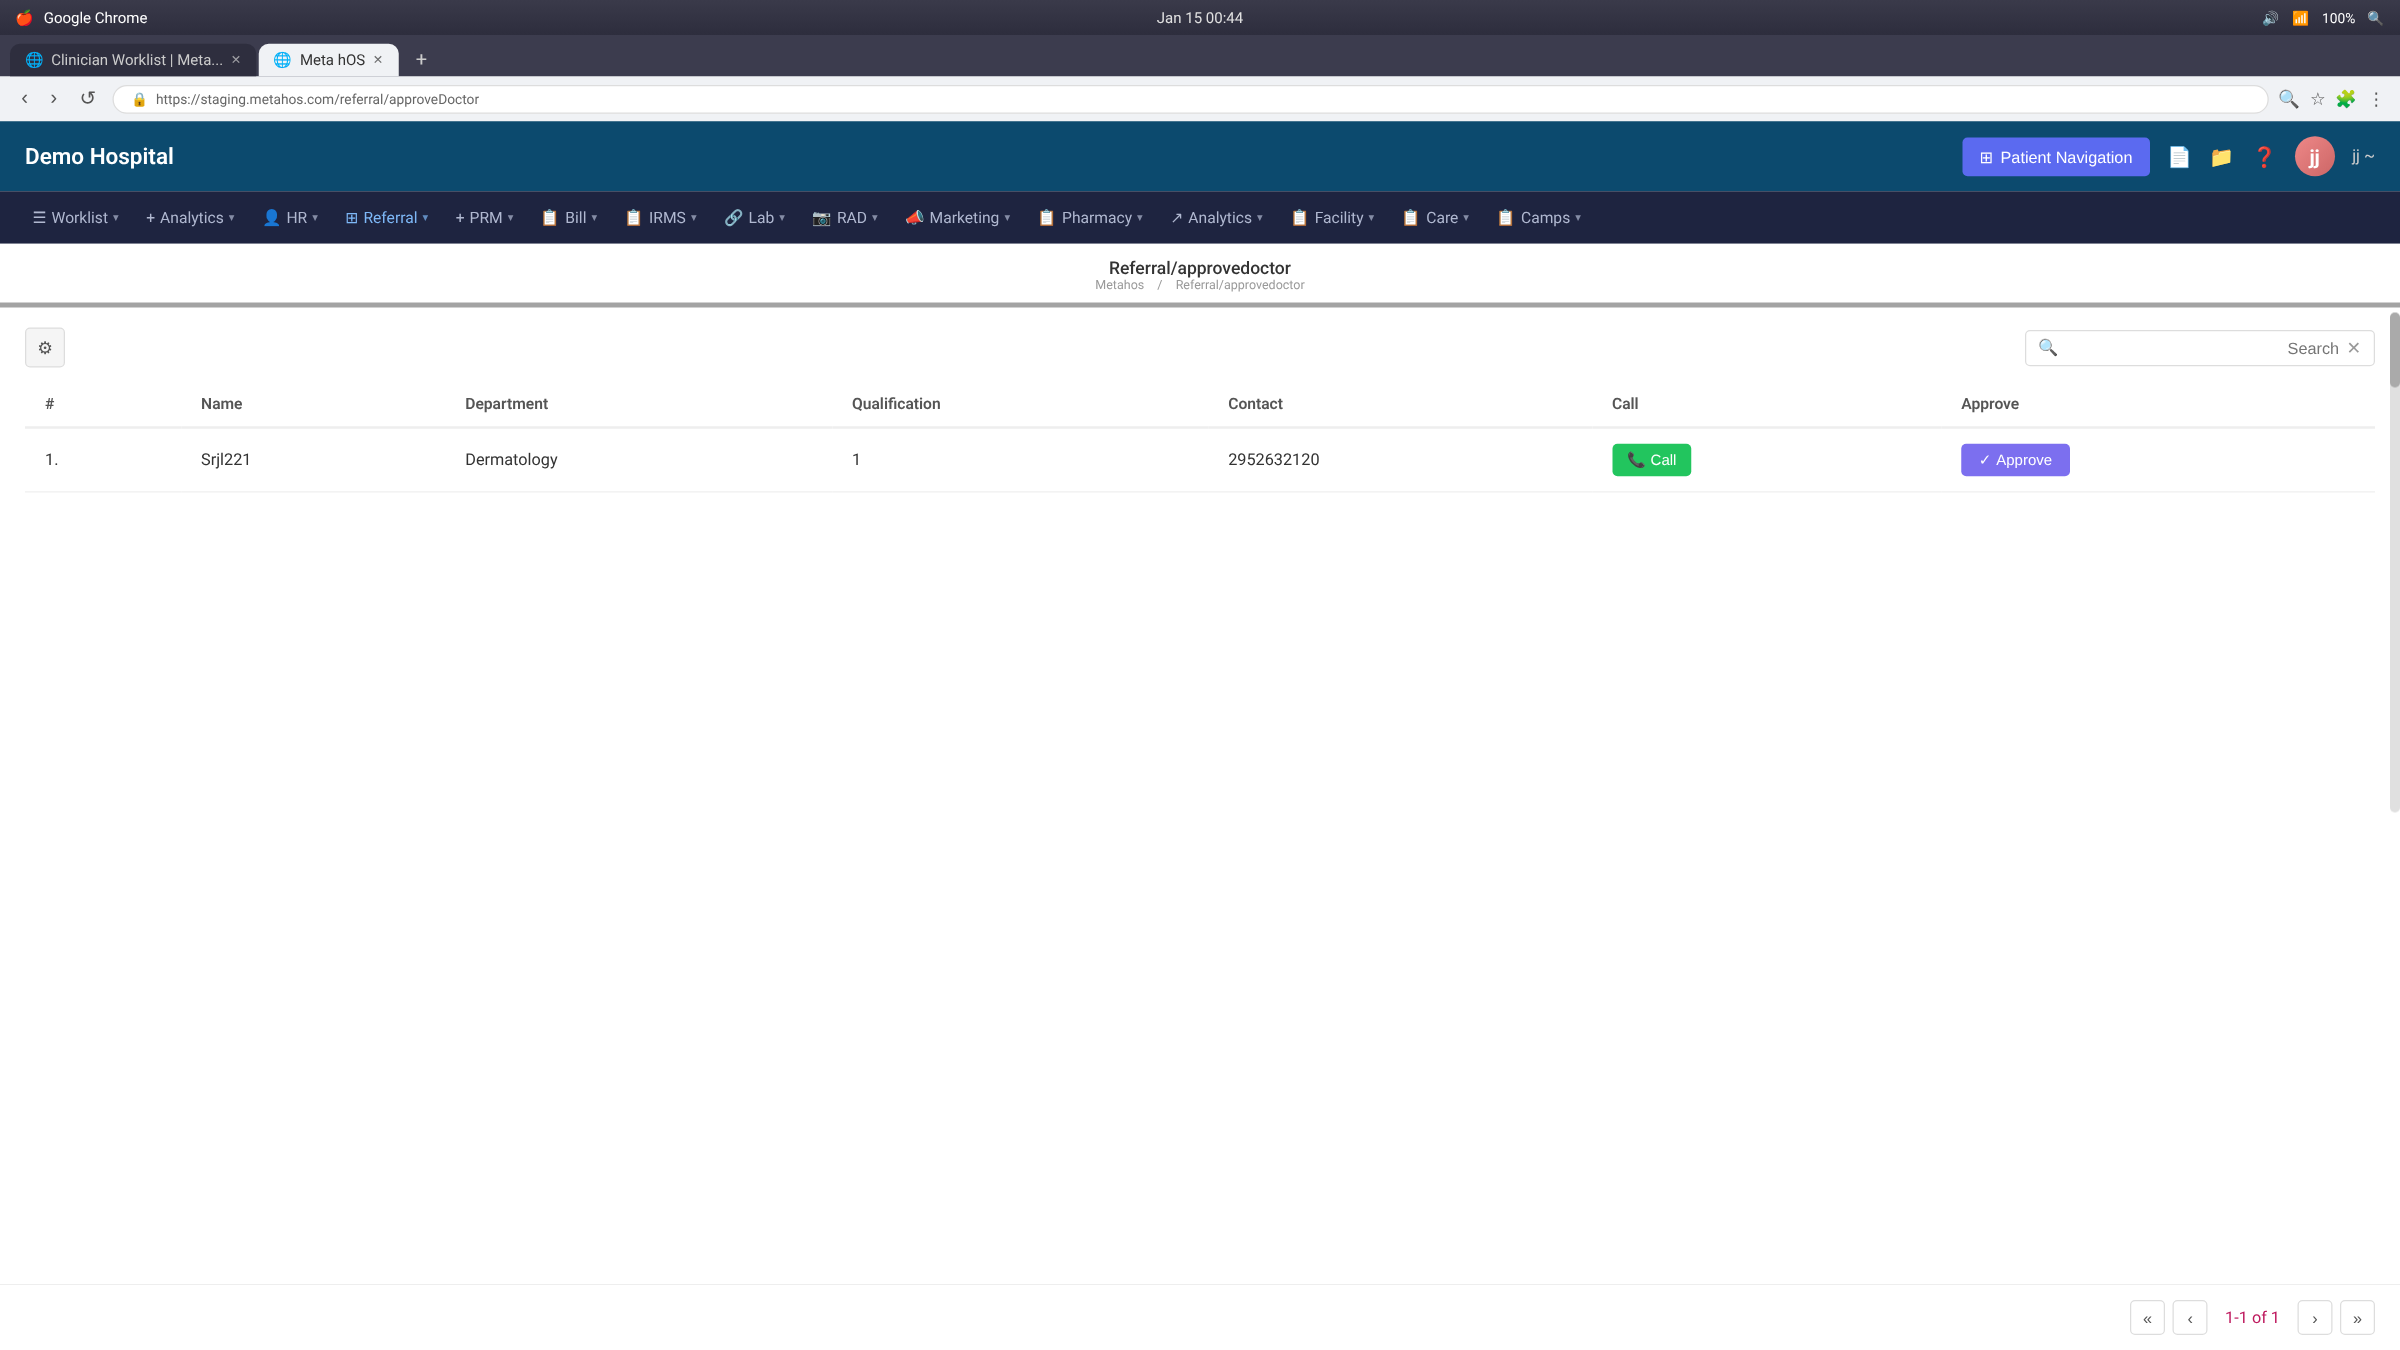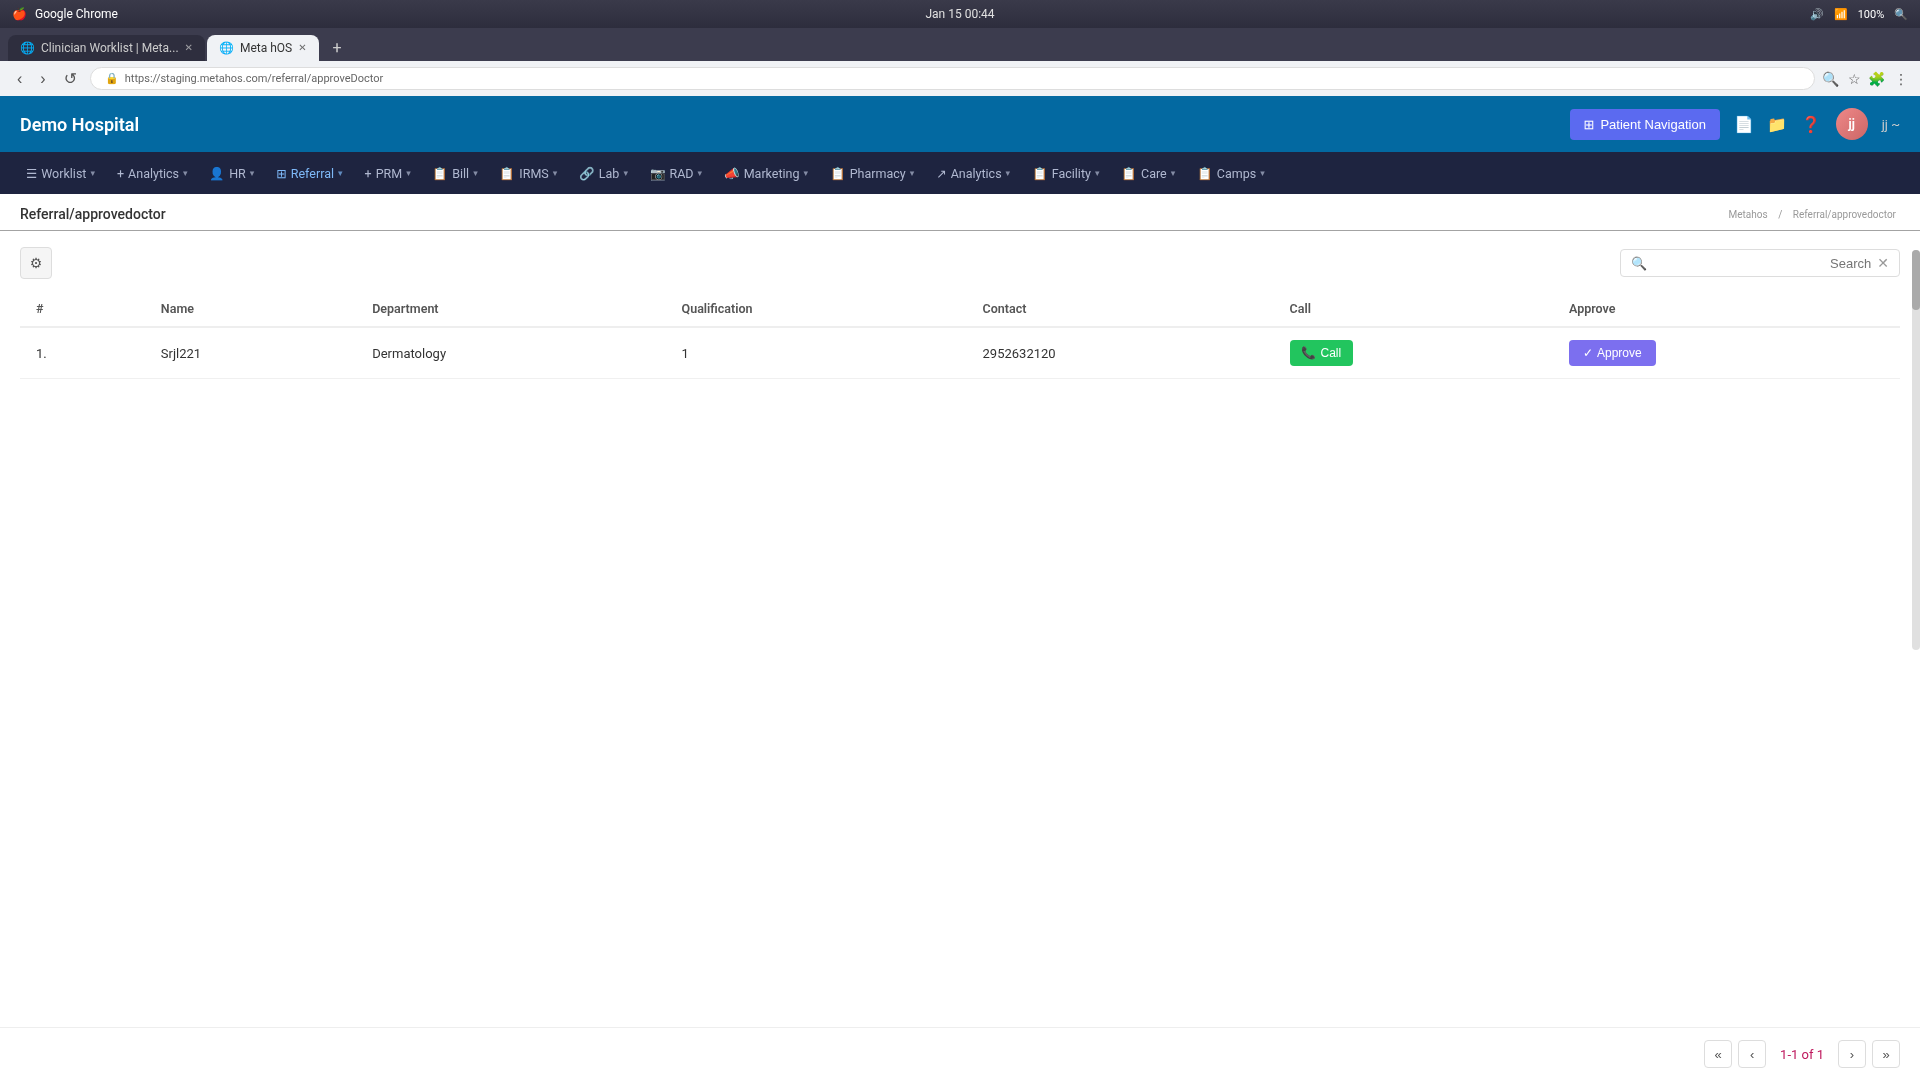--- a/index.html
+++ b/index.html
@@ -75,21 +75,21 @@
       gap: 6px;
     }
     .url-bar span { color: #666; font-size: 11px; }
     .address-bar-actions { display: flex; gap: 8px; color: #555; font-size: 14px; }
 
     
     .app { background: #fff; min-height: calc(1080px - 88px); }
 
     
     .app-header {
-      background: #0369a1;
+      background: #0c4a6e;
       display: flex;
       align-items: center;
       justify-content: space-between;
       padding: 0 20px;
       height: 56px;
     }
     .app-title { color: #fff; font-size: 18px; font-weight: 600; }
     .header-right { display: flex; align-items: center; gap: 14px; }
     .patient-nav-btn {
       background: #5b6af0;
@@ -102,21 +102,21 @@
       display: flex;
       align-items: center;
       gap: 6px;
     }
     .header-icon { color: #ccc; font-size: 16px; cursor: pointer; }
     .avatar {
       width: 32px; height: 32px;
       border-radius: 50%;
       background: linear-gradient(135deg, #e88, #c66);
       display: flex; align-items: center; justify-content: center;
-      color: #fff; font-size: 12px; font-weight: bold;
+      color: #fff; font-size: 16px; font-weight: bold;
     }
     .user-label { color: #ccc; font-size: 13px; }
 
     
     .nav-bar {
       background: #1e2440;
       display: flex;
       align-items: center;
       padding: 0 16px;
       height: 42px;
@@ -138,21 +138,22 @@
 
     
     .page-content { background: #fff; padding: 0; }
 
     
     .page-header {
       display: flex;
       align-items: center;
       justify-content: space-between;
       padding: 12px 20px 8px;
-      border-bottom: 1px solid #a3a3a3;
+      border-bottom: 4px solid #a3a3a3;
+      flex-direction: column;
     }
     .page-title-text { font-size: 14px; color: #333; font-weight: 500; }
     .breadcrumb { font-size: 10px; color: #666; }
     .breadcrumb span { color: #999; margin: 0 4px; }
 
     
     .table-container { padding: 16px 20px; }
 
     .table-toolbar {
       display: flex;

